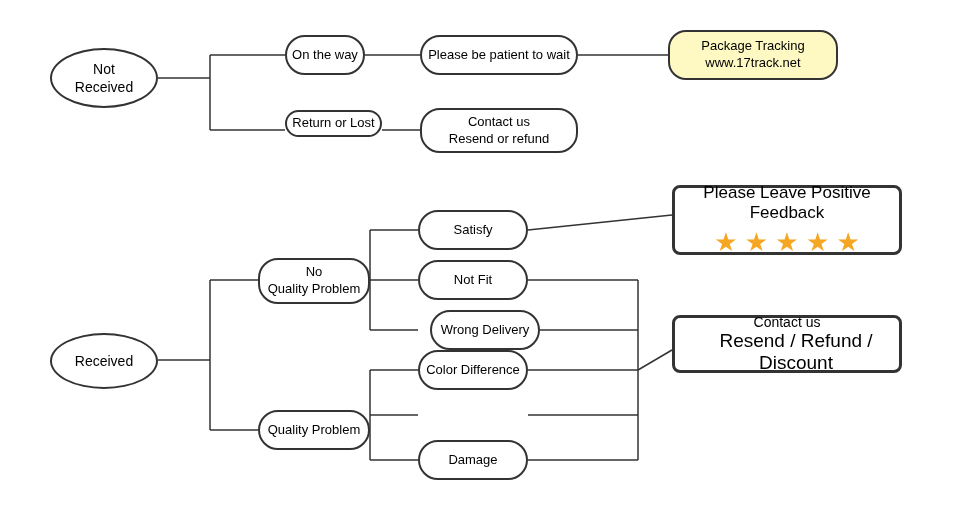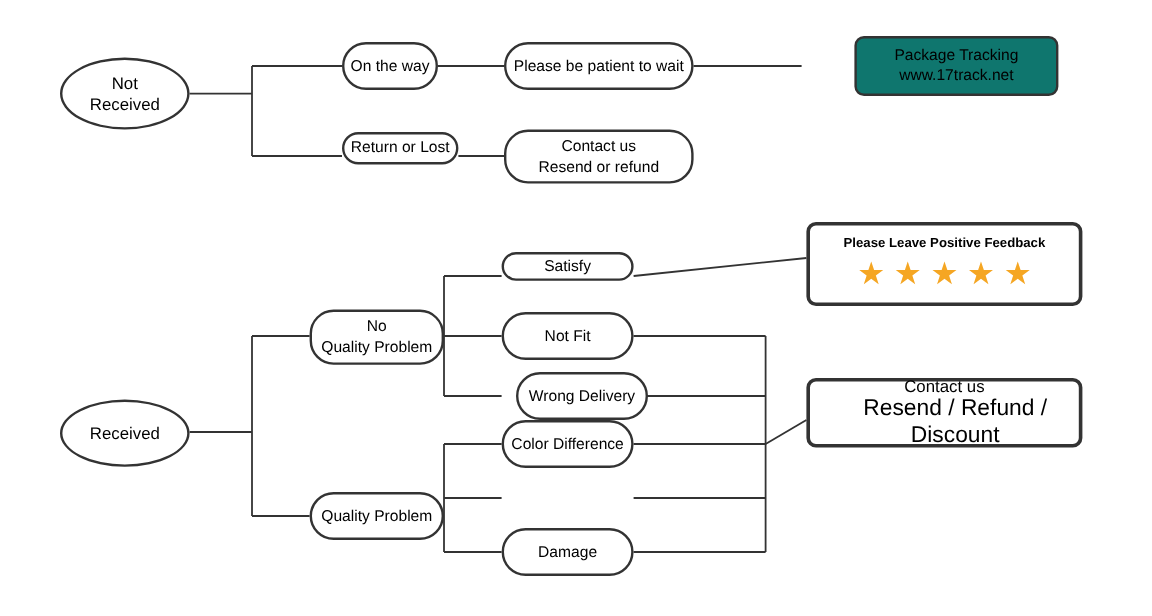--- a/index.html
+++ b/index.html
@@ -31,23 +31,22 @@
       border-radius: 50%;
       background: #fff;
     }
     .rect {
       border: 2px solid #333;
       border-radius: 20px;
       background: #fff;
     }
     .rect-sharp {
       border: 2px solid #333;
-      border-radius: 8px;
-      background: #0f766e;
-      margin-left: 44px;
+      border-radius: 18px;
+      background: #fef9c3;
     }
     
     .lines-svg {
       position: absolute;
       top: 0; left: 0;
       width: 960px;
       height: 513px;
       pointer-events: none;
     }
     .feedback-box {
@@ -146,21 +145,21 @@
 
   <div class="node rect" style="left:258px; top:258px; width:112px; height:46px;">
     <span style="white-space:pre-line;">No
 Quality Problem</span>
   </div>
 
   <div class="node rect" style="left:258px; top:410px; width:112px; height:40px;">
     <span>Quality Problem</span>
   </div>
 
-  <div class="node rect" style="left:418px; top:210px; width:110px; height:24px;">
+  <div class="node rect" style="left:418px; top:210px; width:110px; height:40px;">
     <span>Satisfy</span>
   </div>
 
   <div class="node rect" style="left:418px; top:260px; width:110px; height:40px;">
     <span>Not Fit</span>
   </div>
 
   <div class="node rect" style="left:430px; top:310px; width:110px; height:40px;">
     <span>Wrong Delivery</span>
   </div>
@@ -168,21 +167,21 @@
   <div class="node rect" style="left:418px; top:350px; width:110px; height:40px;">
     <span>Color Difference</span>
   </div>
 
 
   <div class="node rect" style="left:418px; top:440px; width:110px; height:40px;">
     <span>Damage</span>
   </div>
 
   <div class="feedback-box" style="left:672px; top:185px; width:230px; height:70px;">
-    <span style="font-size:11px; font-weight:700;">Please Leave Positive Feedback</span>
+    <span style="font-size:17px; font-weight:400;">Please Leave Positive Feedback</span>
     <span style="font-size:26px; color:#f5a623; margin-top:4px;">★ ★ ★ ★ ★</span>
   </div>
 
   <div class="feedback-box" style="left:672px; top:315px; width:230px; height:58px;">
     <span style="font-size:14px;">Contact us</span>
     <span style="font-size:19px;margin-left:18px;">Resend / Refund / Discount</span>
   </div>
 
 </div>
 

